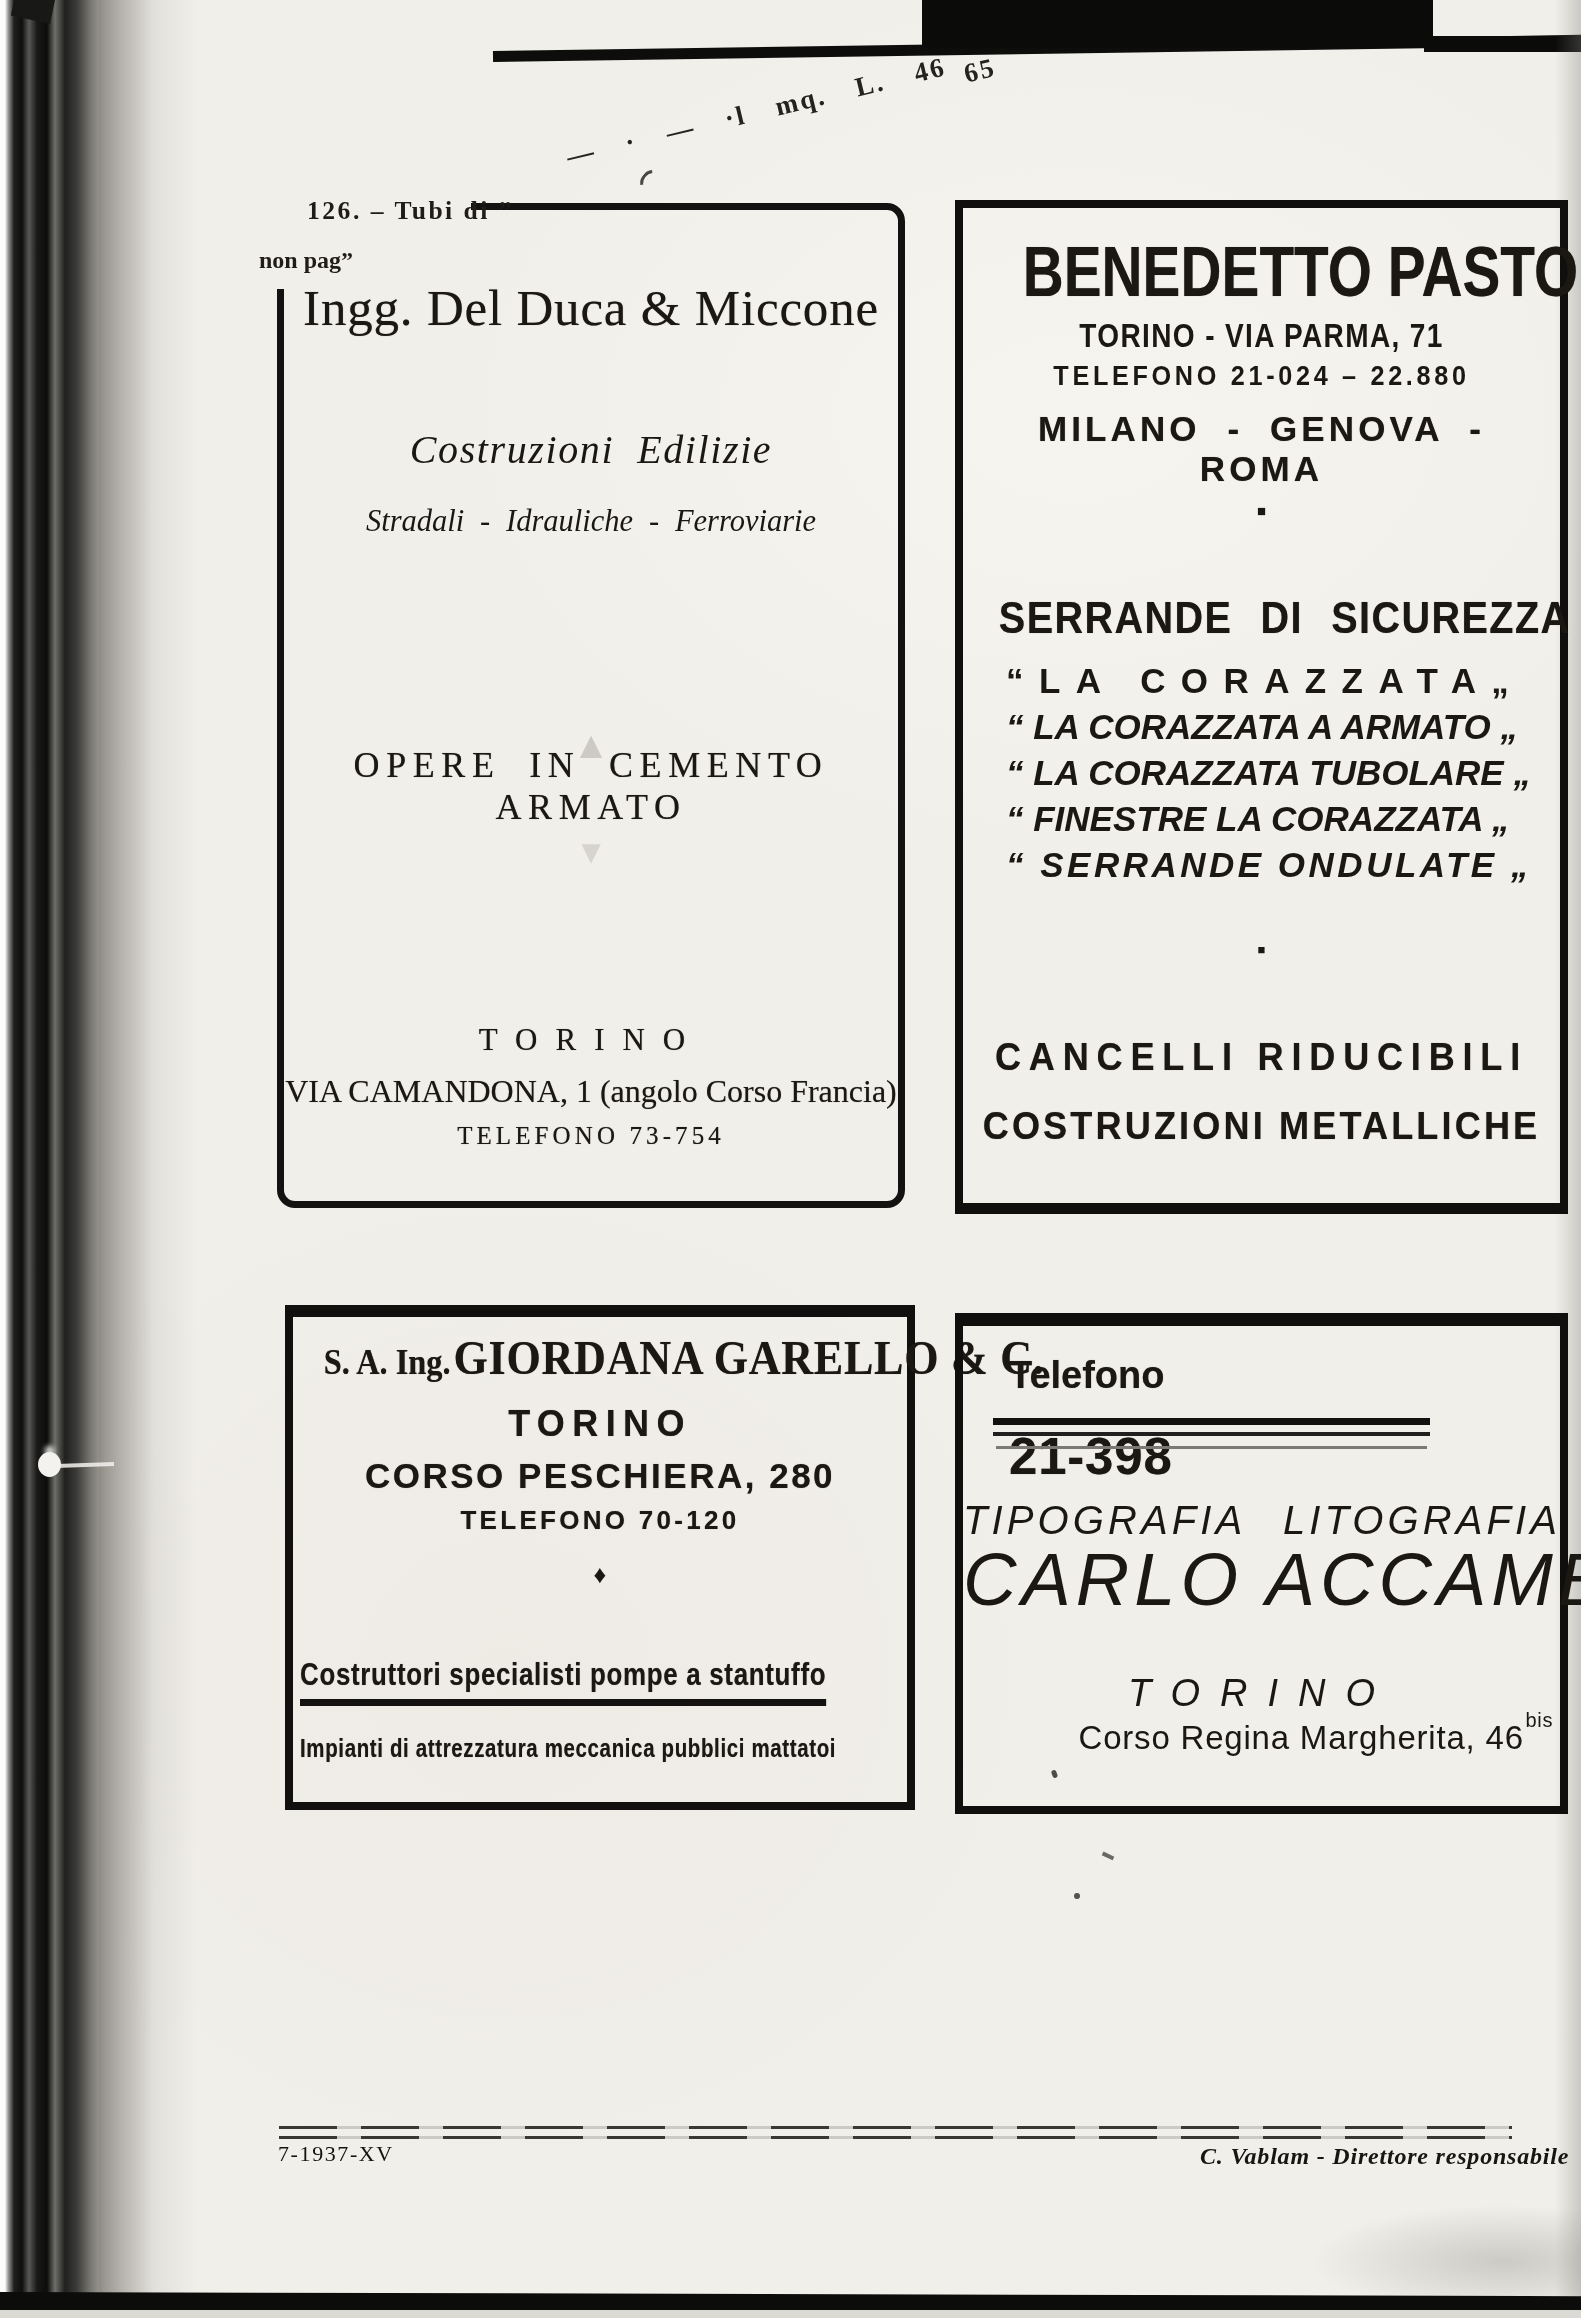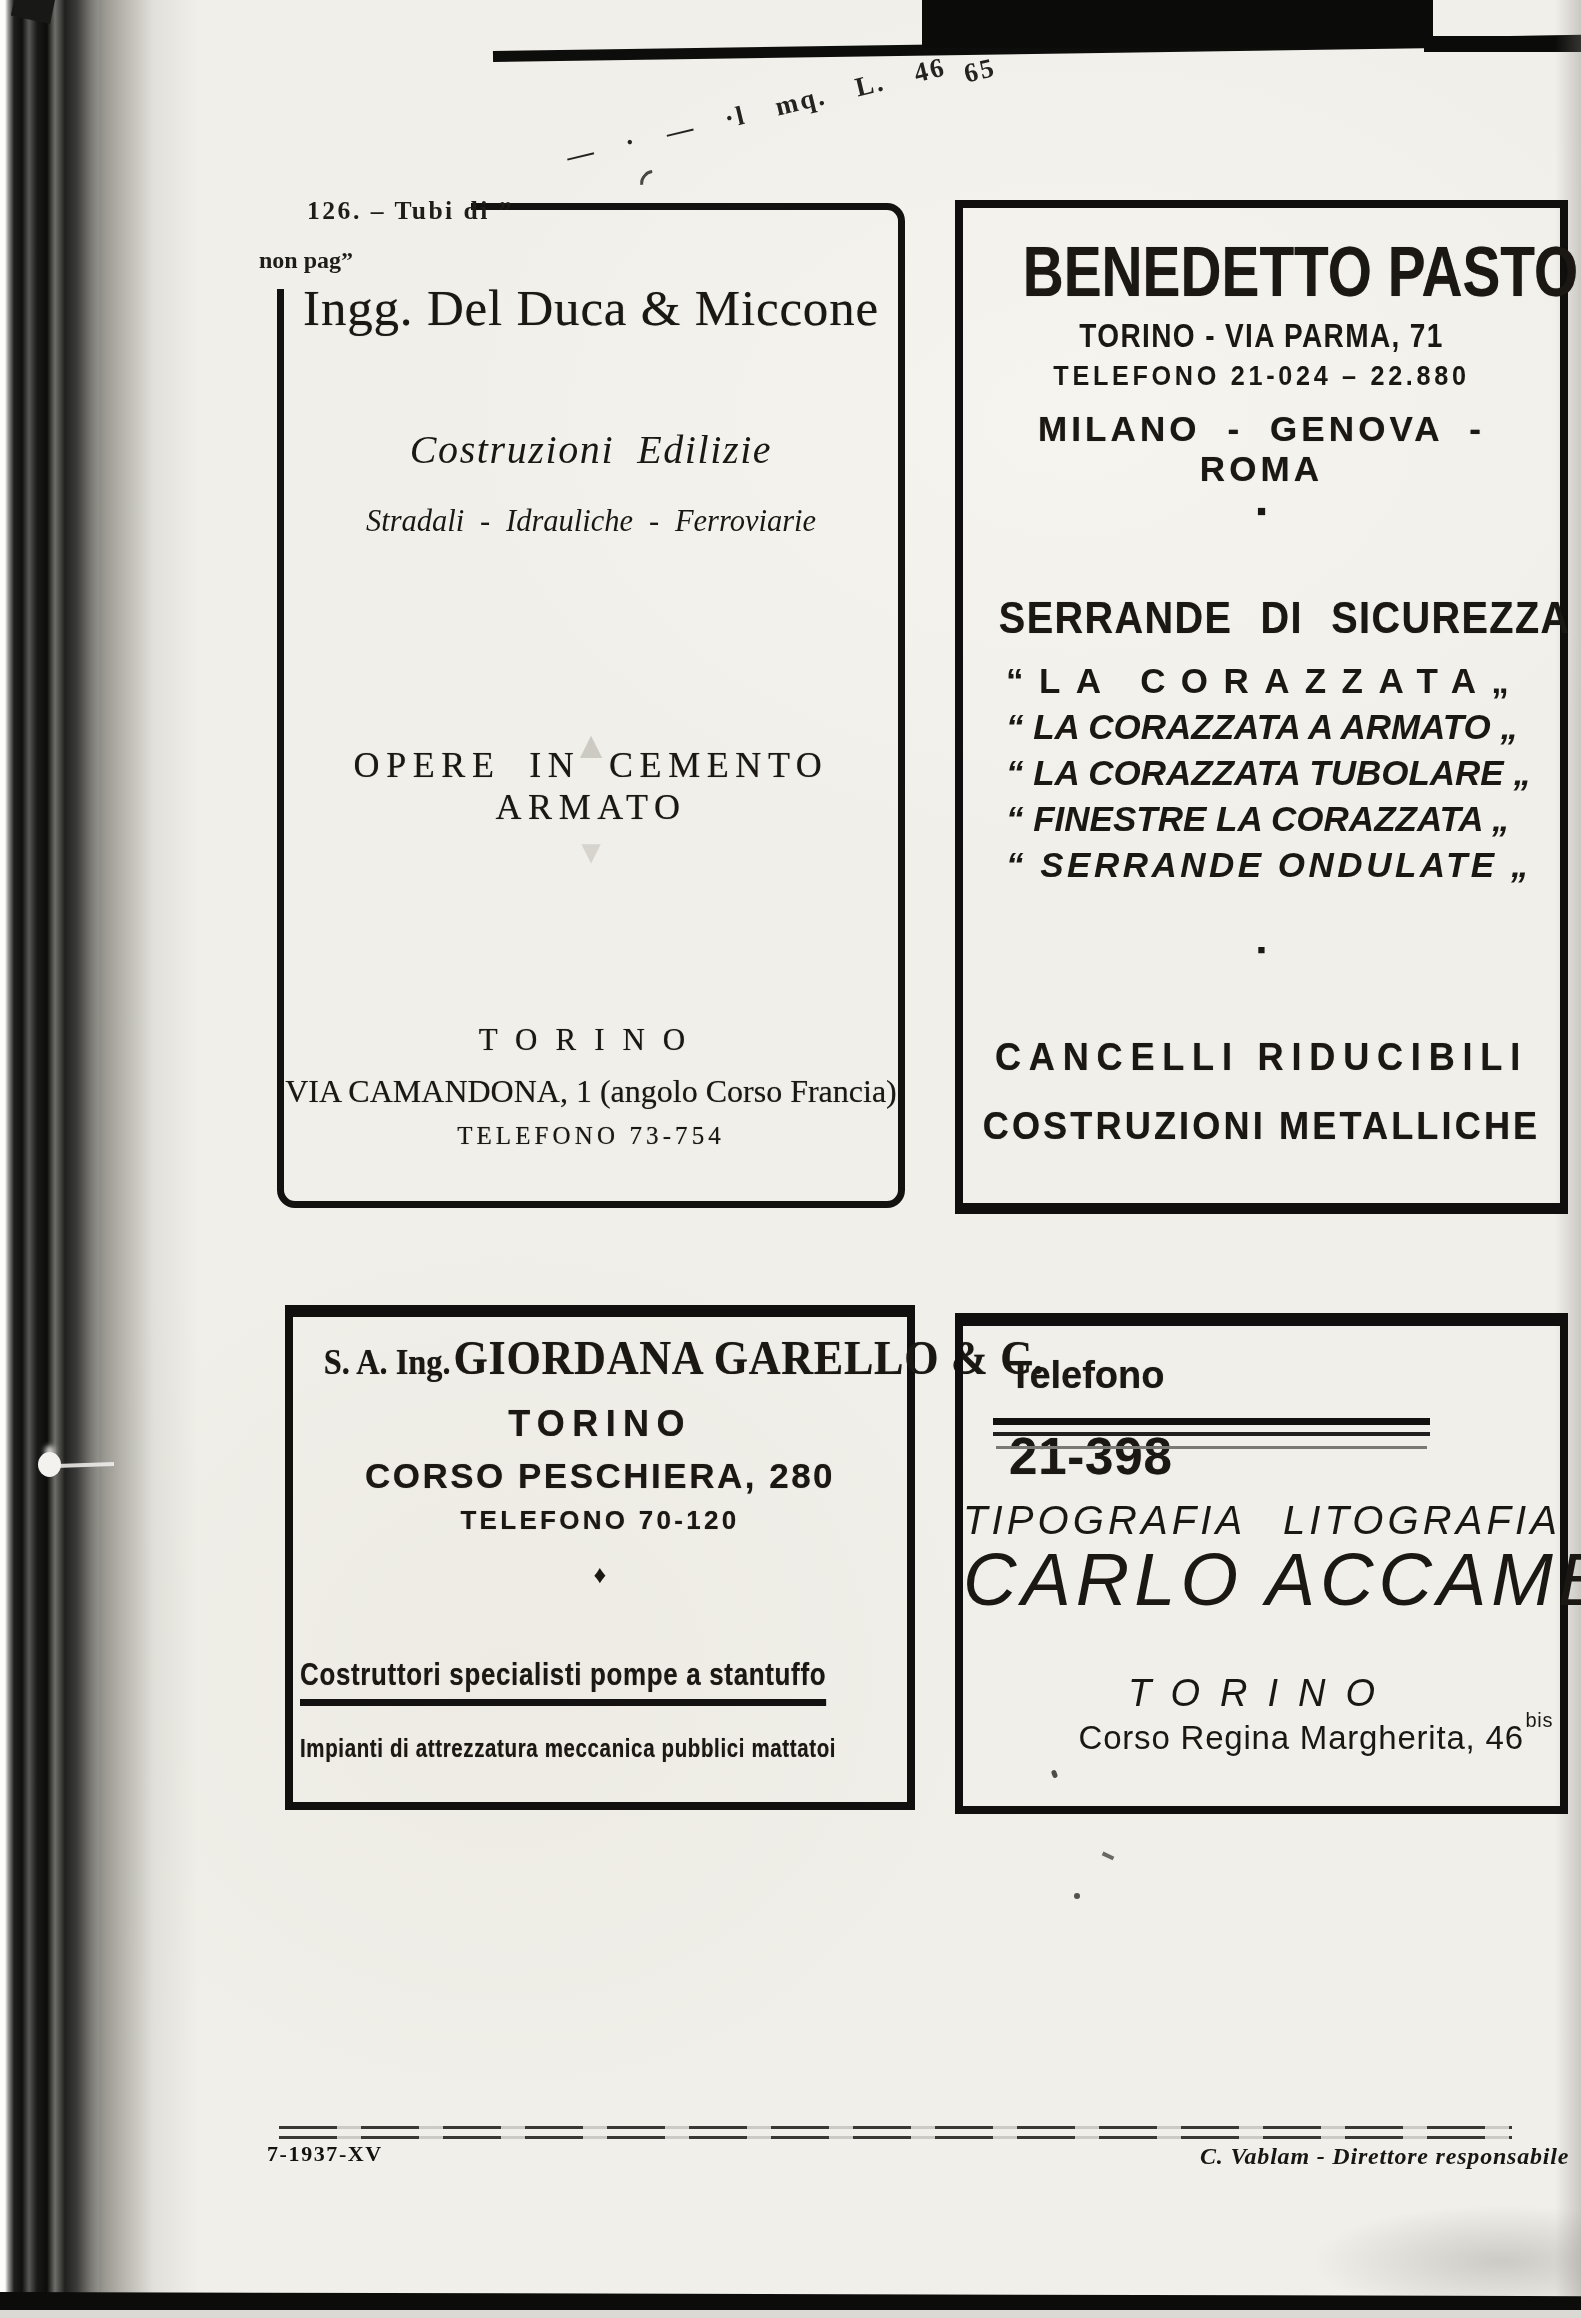--- a/index.html
+++ b/index.html
@@ -104,21 +104,21 @@
   .ca-rule3{top:120px;left:33px;width:431px;height:2.5px;background:#7b7974;}
   .ca-trade{top:172px;font-size:40px;font-style:italic;letter-spacing:4.1px;word-spacing:23px;white-space:nowrap;}
   .ca-name{top:211px;font-size:74px;font-style:italic;letter-spacing:5px;white-space:nowrap;}
   .ca-city{top:346px;font-size:38px;font-style:italic;letter-spacing:20px;}
   .ca-addr{top:393px;right:8.2px;left:auto;text-align:right;font-size:33px;letter-spacing:0.8px;white-space:nowrap;}
   .ca-addr sup{font-size:20px;position:relative;top:-10px;left:1.6px;}
   
   .footer-rule{left:279px;width:1233px;height:2.5px;
     background:repeating-linear-gradient(90deg,#3a3834 0 58px,rgba(58,56,52,.2) 58px 82px);}
   .fr1{top:2126px;} .fr2{top:2136px;}
-  .footer-left{left:267px;top:2141px;font-size:22px;font-weight:bold;letter-spacing:1.6px;color:#141210;}
+  .footer-left{left:278px;top:2141px;font-size:22px;font-weight:normal;letter-spacing:1.6px;color:#141210;}
   .footer-right{left:1200px;top:2143px;font-size:24px;font-weight:bold;font-style:italic;
     letter-spacing:0.8px;color:#181613;filter:blur(0.3px);}
 </style>
 </head>
 <body>
 
 <div class="page">
 
   <div class="binding"></div>
   <div class="binding-soft"></div>

